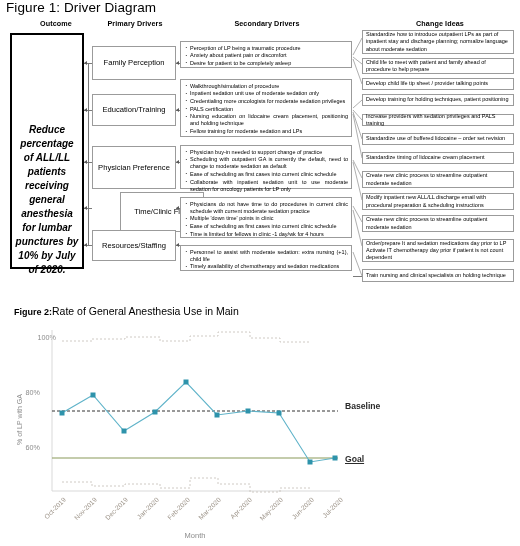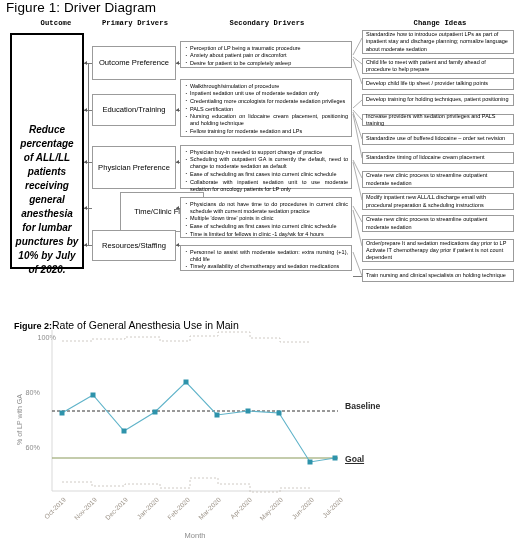--- a/index.html
+++ b/index.html
@@ -27,21 +27,20 @@
     left: 6px; top: 0px;
     font-size: 13.5px;
     letter-spacing: 0.1px;
   }
   .col-header {
     position: absolute;
     font-size: 7.2px;
     font-weight: bold;
     text-align: center;
     letter-spacing: 0.1px;
-    font-family: Liberation Mono, monospace;
   }
   #hdr-outcome   { left: 18px;  top: 19px; width: 76px; }
   #hdr-primary   { left: 82px;  top: 19px; width: 106px; }
   #hdr-secondary { left: 207px; top: 19px; width: 120px; }
   #hdr-change    { left: 385px; top: 19px; width: 110px; }
 
   
   #outcome-box {
     position: absolute;
     left: 10px; top: 33px;
@@ -143,21 +142,21 @@
   }
 
   
   #figure2 {
     position: absolute;
     left: 0; top: 296px;
     width: 520px; height: 250px;
   }
   #fig2-caption {
     position: absolute;
-    left: 14px; top: 23px;
+    left: 14px; top: 9px;
     font-size: 10.5px;
     white-space: nowrap;
   }
   #fig2-caption .lbl { font-weight: bold; font-size: 9px; }
   #chart-area {
     position: absolute;
     left: 0; top: 0;
     width: 520px; height: 250px;
   }
   #ylabel {
@@ -224,21 +223,21 @@
   <div class="conn conn-h" style="left:84px; top:162px; width:8px;"></div>
   <div class="conn conn-h" style="left:84px; top:208px; width:8px;"></div>
   <div class="conn conn-h" style="left:84px; top:245px; width:8px;"></div>
   <div class="arrow-left" style="left:84px; top:60.5px;"></div>
   <div class="arrow-left" style="left:84px; top:107.5px;"></div>
   <div class="arrow-left" style="left:84px; top:159.5px;"></div>
   <div class="arrow-left" style="left:84px; top:205.5px;"></div>
   <div class="arrow-left" style="left:84px; top:242.5px;"></div>
 
   <div class="pd-box" style="top:46px;  height:34px;">
-    <span>Outcome Preference</span>
+    <span>Family Perception</span>
   </div>
   <div class="pd-box" style="top:94px;  height:32px;">
     <span>Education/Training</span>
   </div>
   <div class="pd-box" style="top:146px; height:43px;">
     <span>Physician Preference</span>
   </div>
   <div class="pd-box" style="top:192px; height:40px;margin-left:28px;">
     <span>Time/Clinic Flow</span>
   </div>

